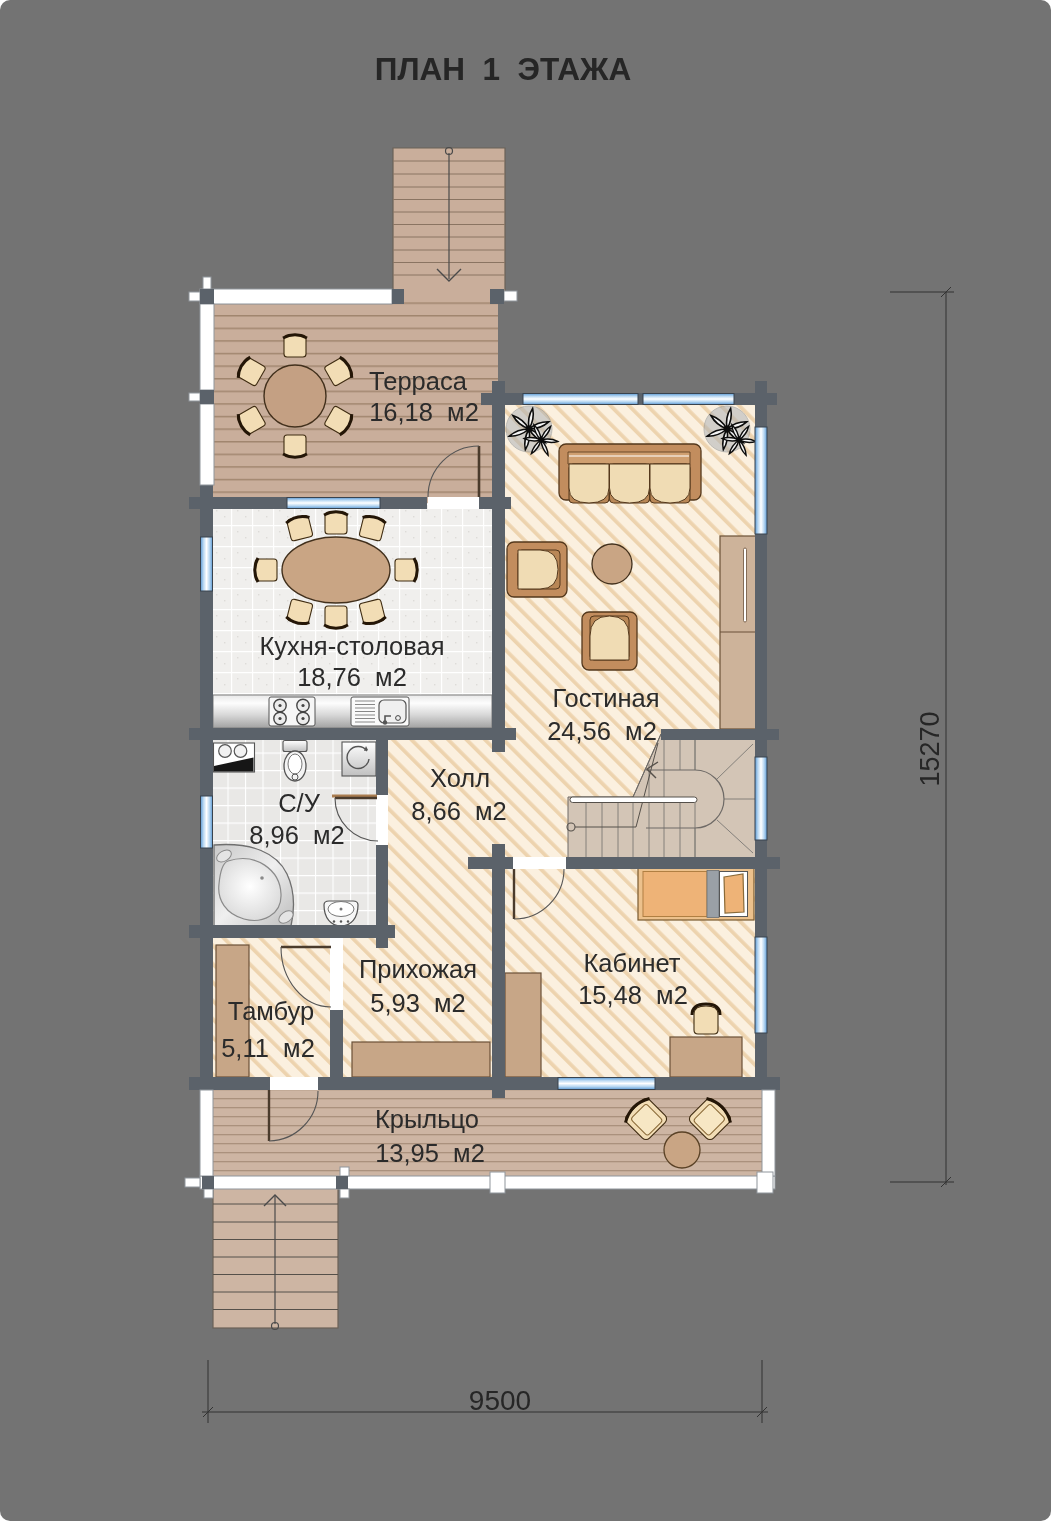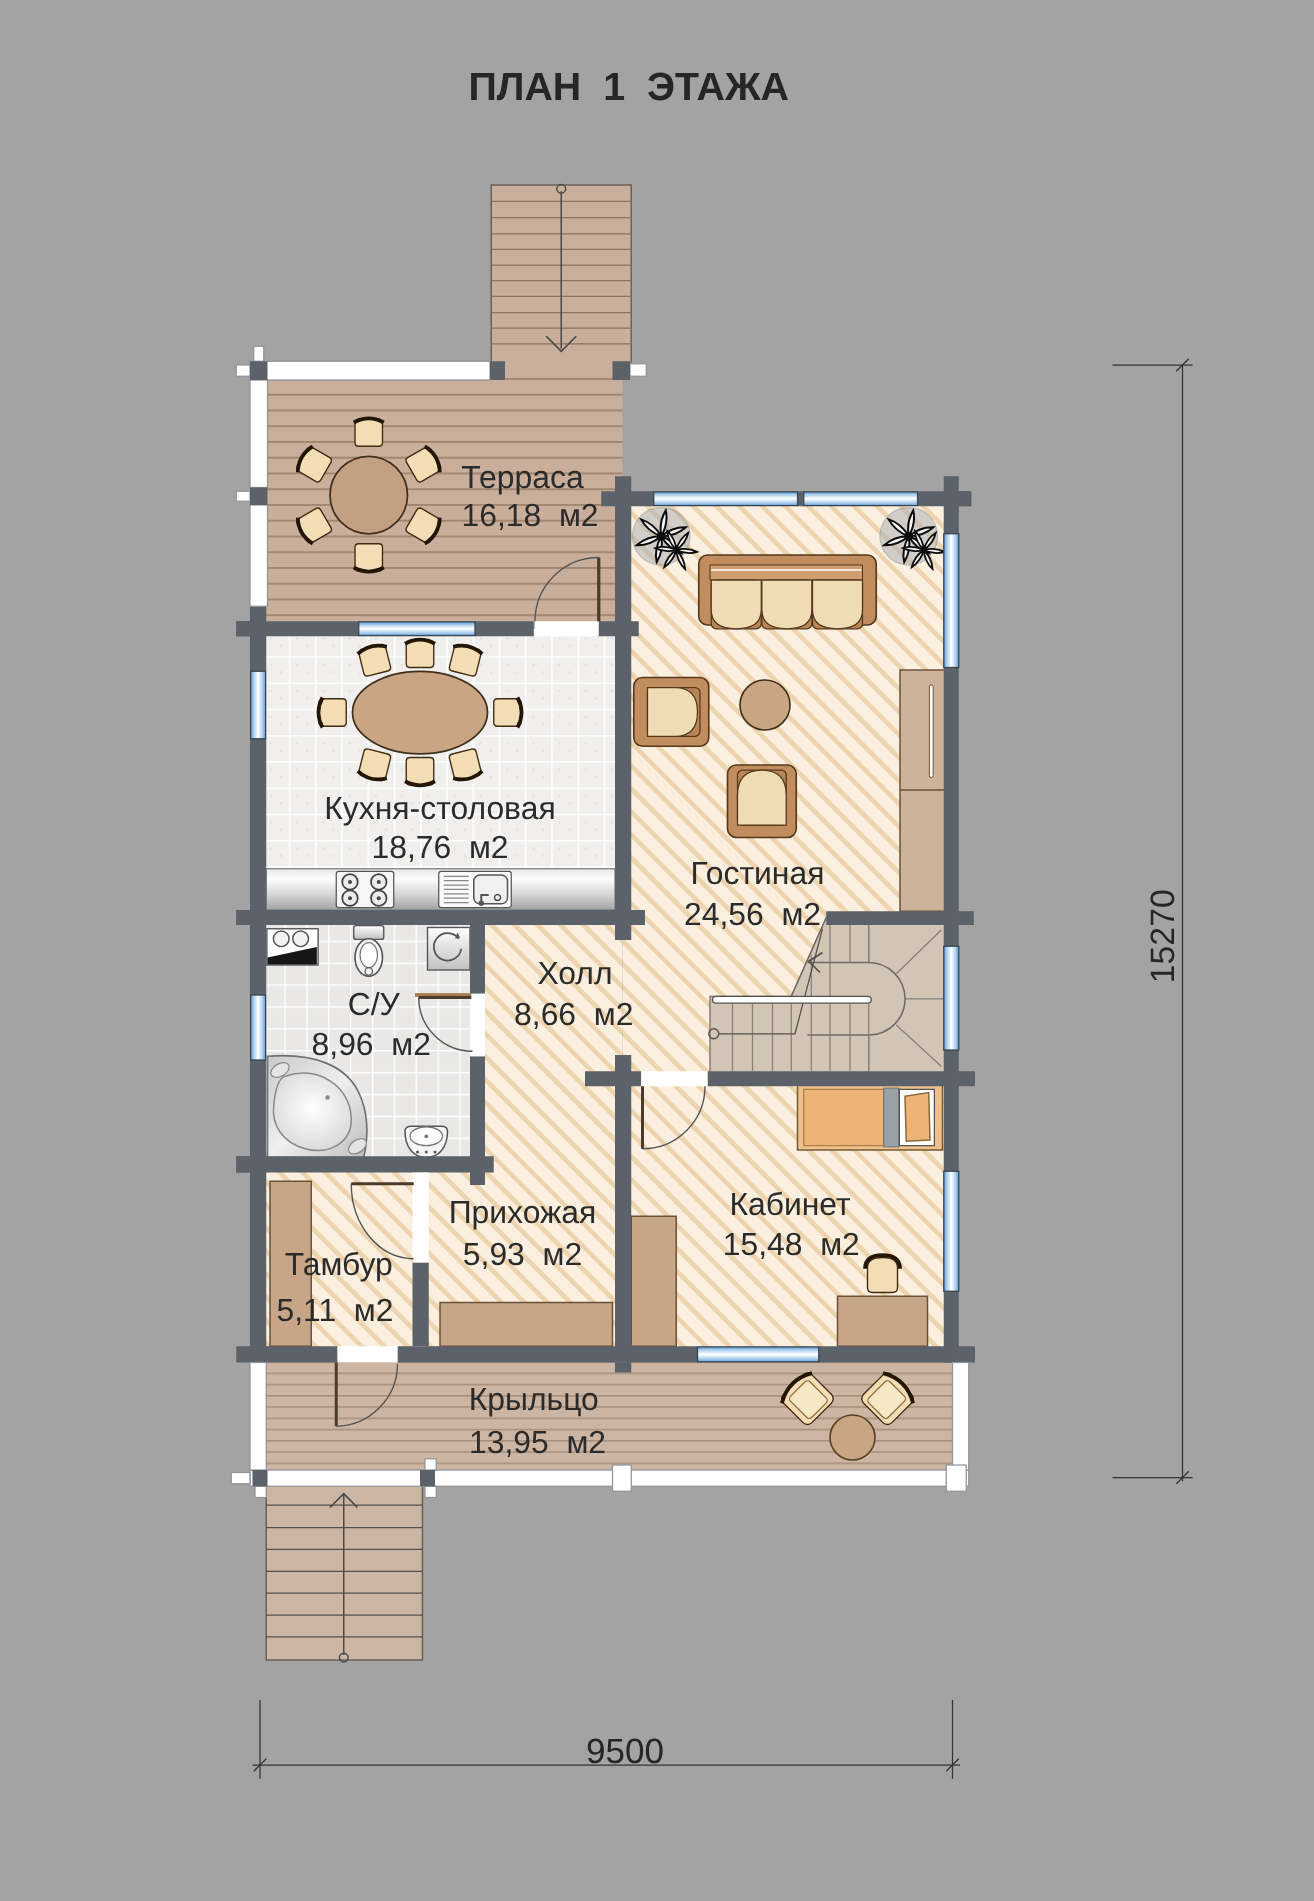--- a/index.html
+++ b/index.html
@@ -1,16 +1,16 @@
 <!DOCTYPE html>
 <html><head>
 <meta charset="utf-8">
 <style>
 html,body{margin:0;padding:0;background:#fff;}
-#plan{position:relative;width:1051px;height:1521px;background:#a3a3a3;font-family:"Liberation Sans",sans-serif;}
+#plan{position:relative;width:1051px;height:1521px;background:#737373;font-family:"Liberation Sans",sans-serif;border-radius:10px;}
 svg{position:absolute;left:0;top:0;}
 </style>
 </head>
 <body>
 <div id="plan">
 <svg width="1051" height="1521" viewBox="0 0 1051 1521">
 <defs>
 <pattern id="deckT" width="12" height="12.6" patternUnits="userSpaceOnUse">
   <rect width="12" height="12.6" fill="#c9ae9b"></rect>
   <rect width="12" height="1.5" y="0" fill="#a1866f"></rect>

